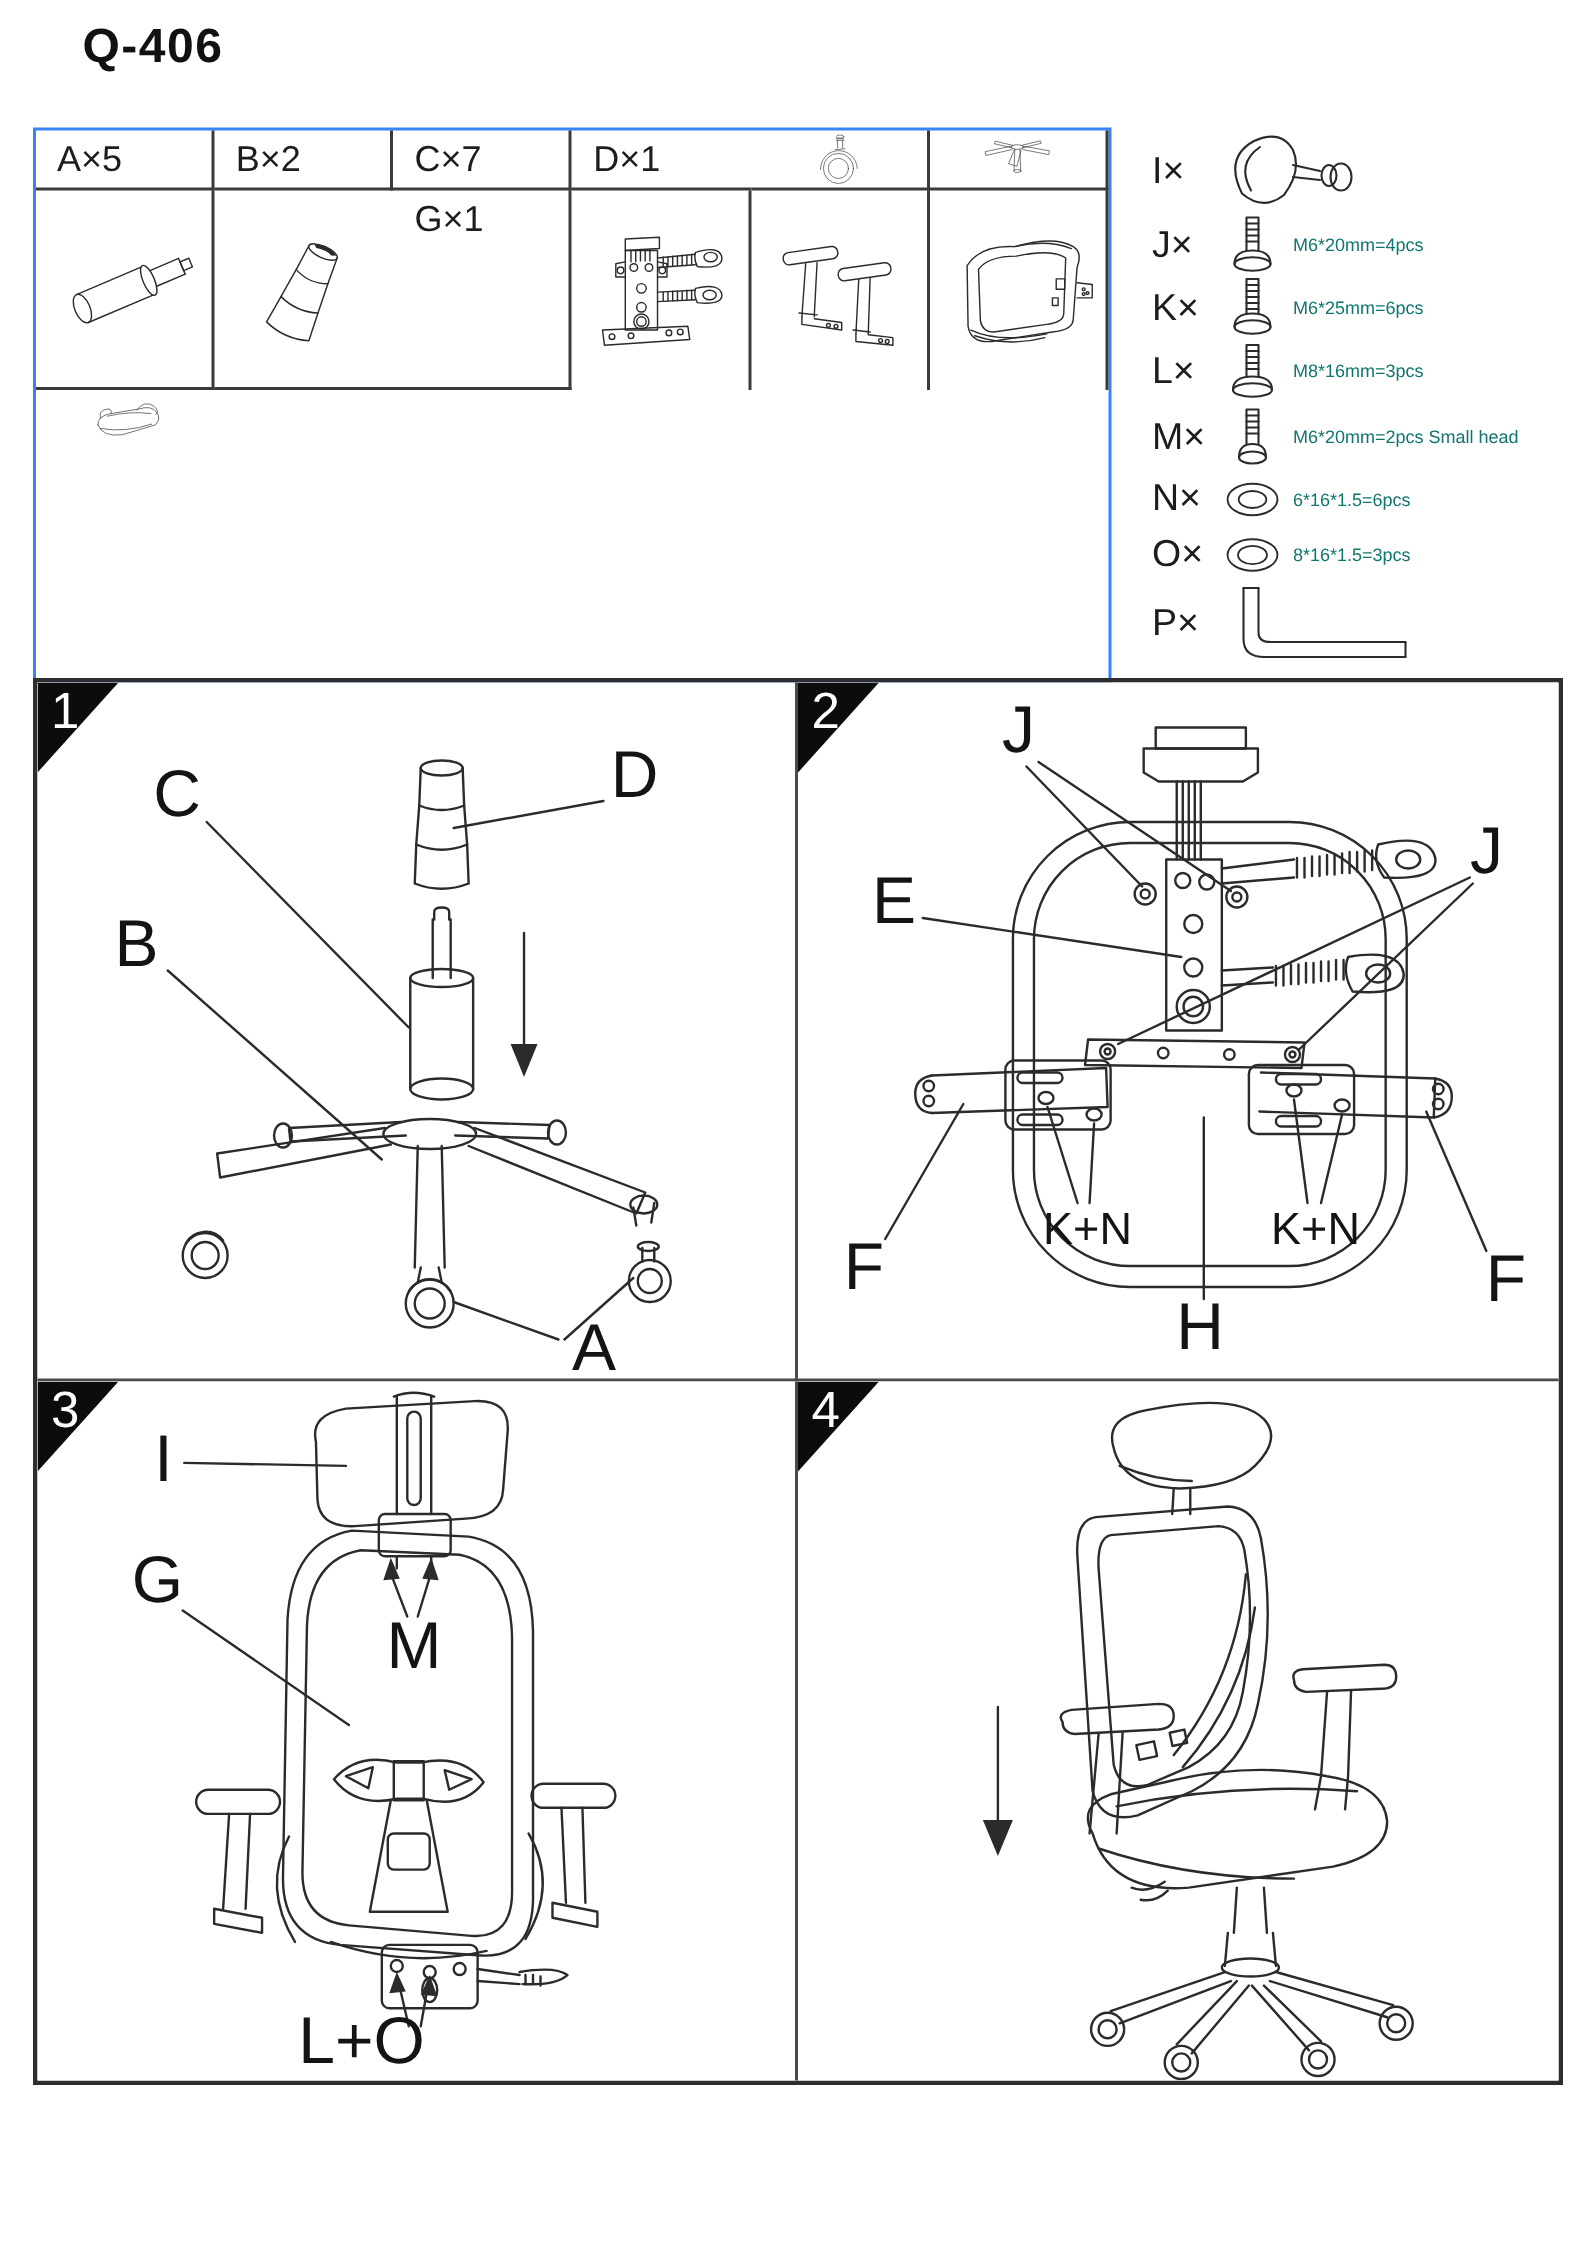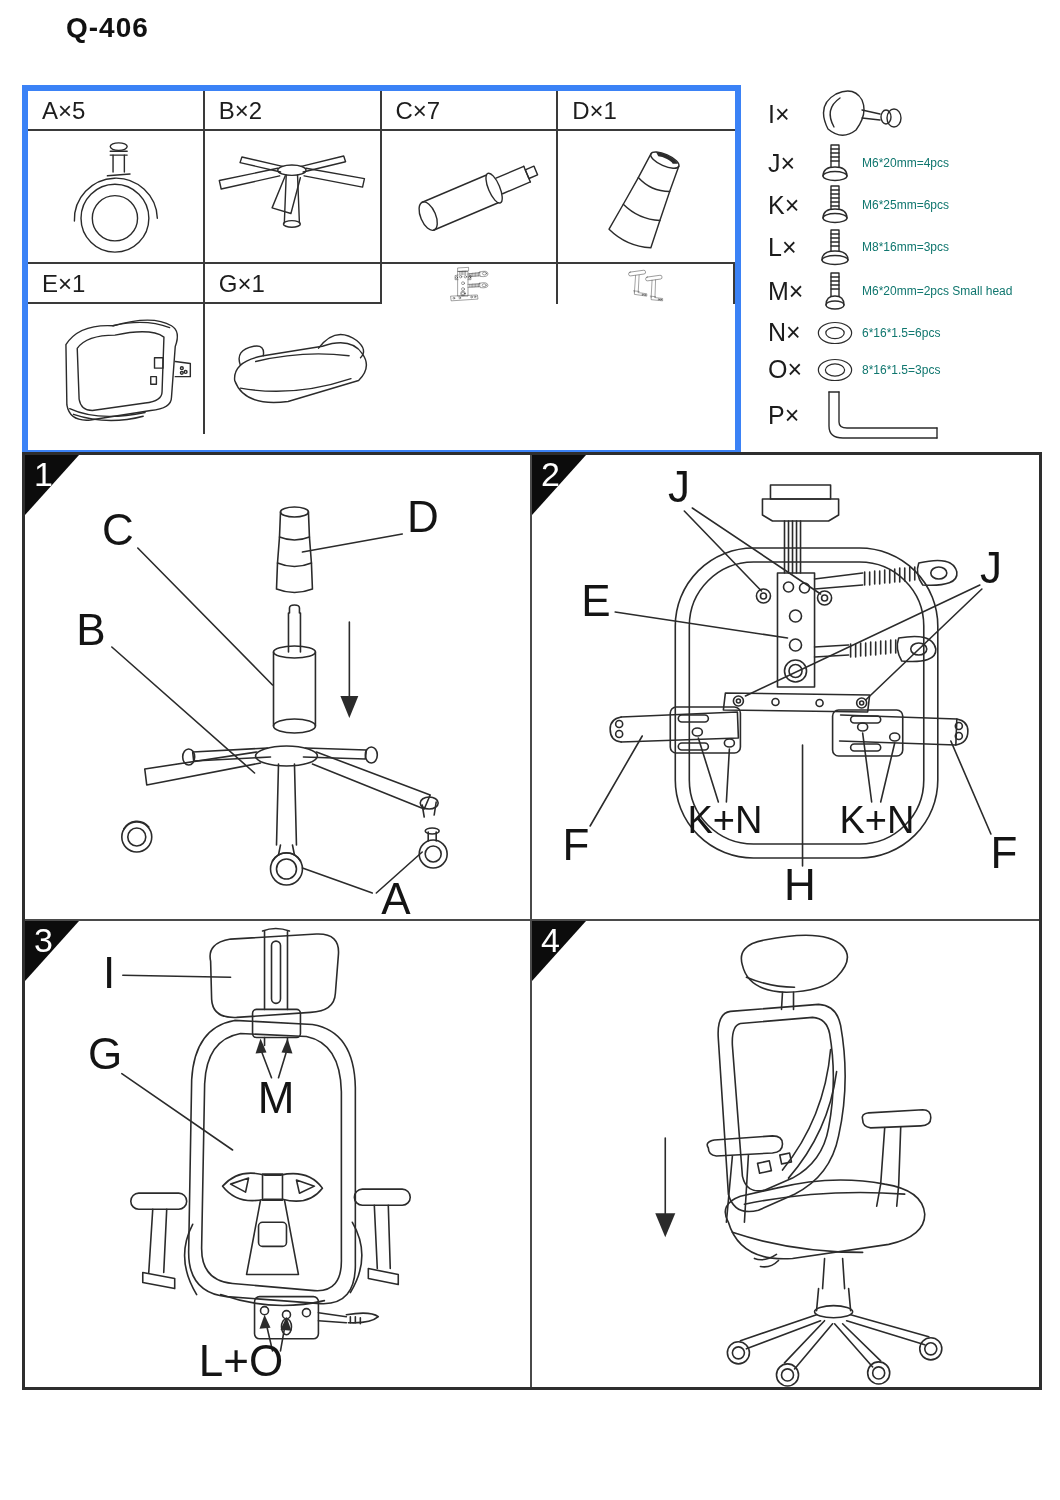--- a/index.html
+++ b/index.html
@@ -1,23 +1,23 @@
 <!DOCTYPE html>
 <html><head>
 <meta charset="utf-8">
 <style>
   html,body{margin:0;padding:0;background:#fff}
   .page{position:relative;width:1060px;height:1500px;background:#fff;overflow:hidden;
         font-family:"Liberation Sans",sans-serif;color:#111}
-  .title{position:absolute;left:66px;top:12px;font-size:28px;font-weight:bold;letter-spacing:1px}
+  .title{position:absolute;left:55px;top:12px;font-size:32px;font-weight:bold;letter-spacing:1px}
 
   
   .parts-table{position:absolute;left:22px;top:85px;width:719px;height:371px;display:grid;
-               grid-template-columns:repeat(4,1fr);grid-template-rows:40px 133px 40px 130px;
-               border:6px solid #3b82f6;box-sizing:border-box}
+               grid-template-columns:repeat(6,1fr);grid-template-rows:40px 133px 40px 130px;
+               border:2px solid #3b82f6;box-sizing:border-box}
   .pcell{border-right:2px solid #3a3a3a;border-bottom:2px solid #3a3a3a;box-sizing:border-box;
          position:relative;overflow:hidden}
   .pcell.lc{border-right:none}
   .pcell.lr{border-bottom:none}
   .pcell-head{font-size:24px;padding:6px 0 0 14px;color:#1d1d1d}
   .pcell-body{display:flex;align-items:center;justify-content:center;height:100%}
   svg.part{width:96%;height:94%}
 
   
   .hardware{position:absolute;left:768px;top:86px;width:292px}
@@ -33,21 +33,21 @@
           grid-template-columns:1fr 1fr;grid-template-rows:1fr 1fr;border:3px solid #2e2e2e;box-sizing:border-box}
   .panel{position:relative;border-right:2px solid #4a4a4a;border-bottom:2px solid #4a4a4a;
          box-sizing:border-box;overflow:hidden;background:#fff}
   .panel.lc{border-right:none}.panel.lr{border-bottom:none}
   .panel svg.art{position:absolute;left:0;top:0;width:100%;height:100%}
   .flag{position:absolute;left:0;top:0;width:54px;height:60px;background:#0c0c0c;
         clip-path:polygon(0 0,100% 0,0 100%);z-index:2}
   .flag span{display:block;color:#fff;font-size:34px;line-height:1.1;padding:1px 0 0 9px}
   .cl{position:absolute;transform:translate(-50%,-50%);font-size:44px;color:#141414;
       white-space:nowrap;z-index:1}
-  .cl.small{font-size:38px}
+  .cl.small{font-size:30px}
 
   
   .lineart *{stroke:#2b2b2b;stroke-width:1.6;fill:none;stroke-linecap:round;stroke-linejoin:round}
   .lineart .fl{fill:#2b2b2b;stroke:none}
   svg.part *{stroke-width:1.5}
   .hwsvg *{stroke:#2b2b2b;stroke-width:1.4;fill:none;stroke-linecap:round;stroke-linejoin:round}
 </style>
 </head>
 <body>
 
@@ -115,21 +115,20 @@
           <ellipse cx="90" cy="22" rx="16" ry="6"></ellipse>
           <path class="fl" d="M78 18 A16 6 0 0 1 104 20 L99 22 A10 3 0 0 0 82 21 Z"></path>
           <path d="M74 22 L72 50 M106 22 L108 50 M72 50 Q90 58 108 50"></path>
           <path d="M72 50 L69 82 M108 50 L111 82 M69 82 Q90 90 111 82"></path>
           <path d="M69 82 L66 112 M111 82 L114 112 M66 112 Q90 121 114 112"></path>
         </g>
       </svg>
         </div>
       </div>
 
-    <div class="pcell pcell-head">E×1</div>
     <div class="pcell pcell-head">G×1</div>
 
     <div class="pcell lr">
         <div class="pcell-body">
       <svg class="part lineart" viewBox="0 0 178 128">
         <path d="M52 10 L88 8 L88 20 L52 22 Z"></path>
         <path d="M58 22 L58 34 M63 22 L63 34 M68 21 L68 33 M73 21 L73 33 M78 21 L78 33"></path>
         <rect x="52" y="22" width="34" height="84"></rect>
         <circle cx="61" cy="40" r="4"></circle>
             <circle cx="77" cy="40" r="4"></circle>

